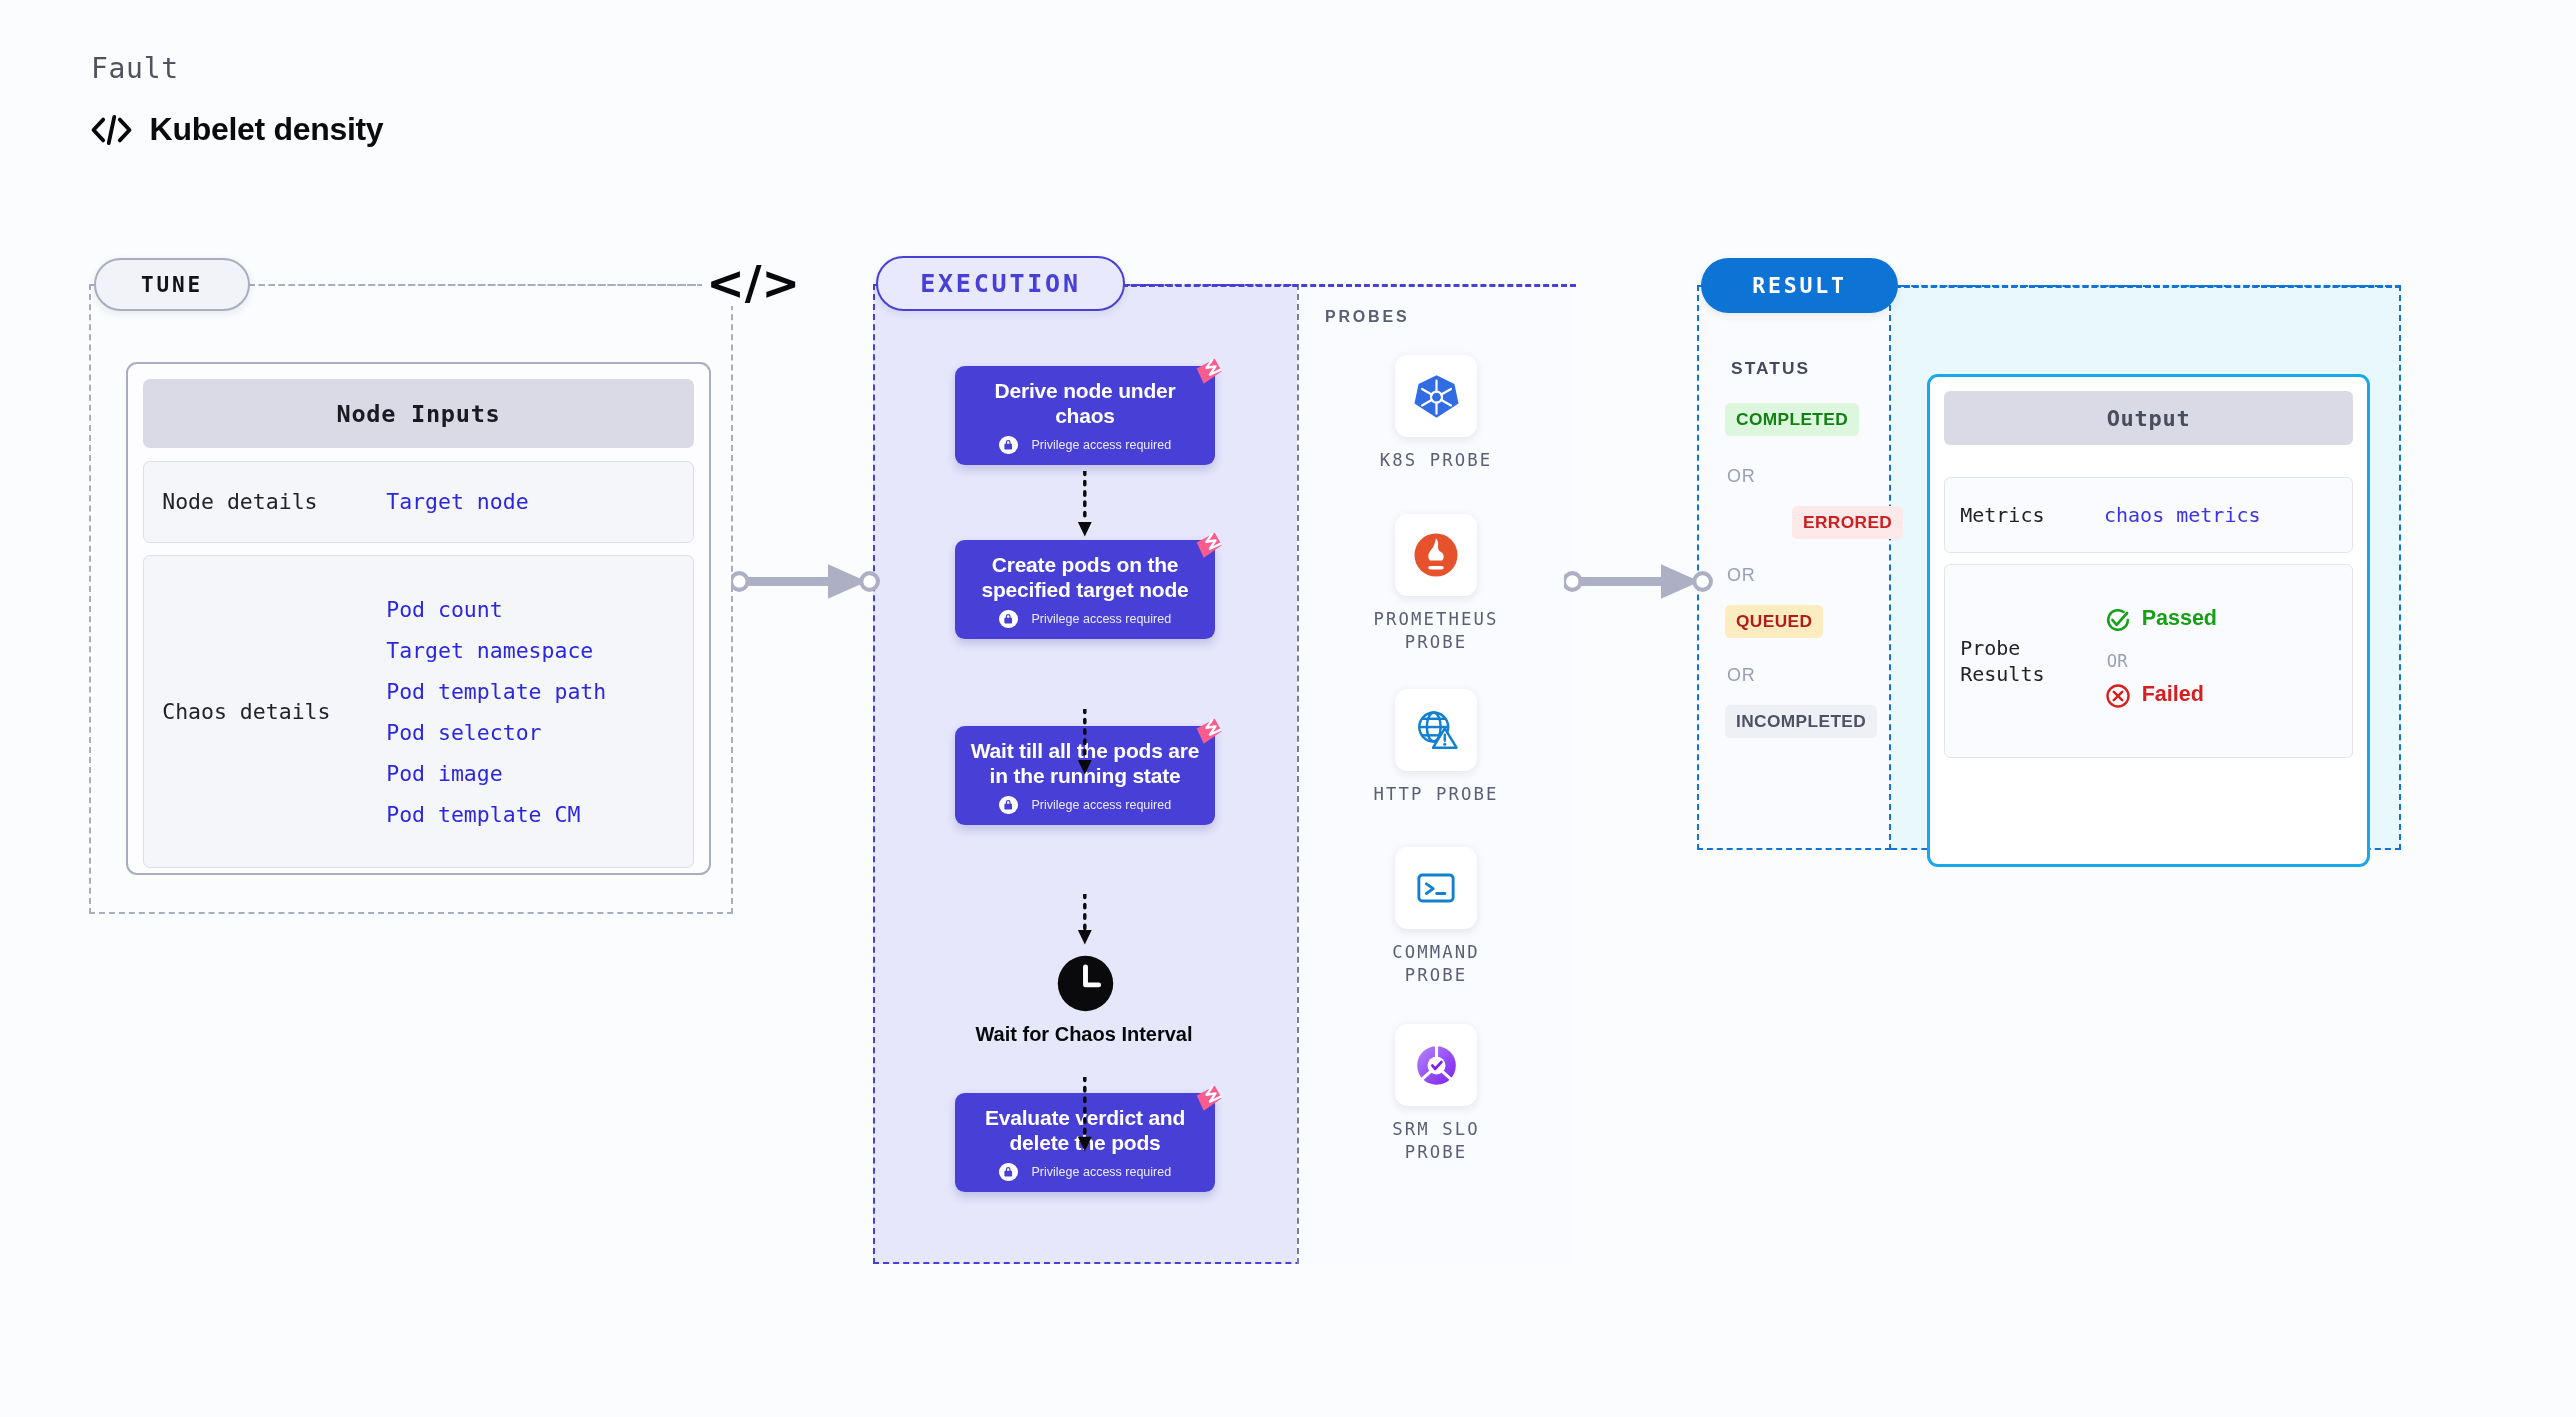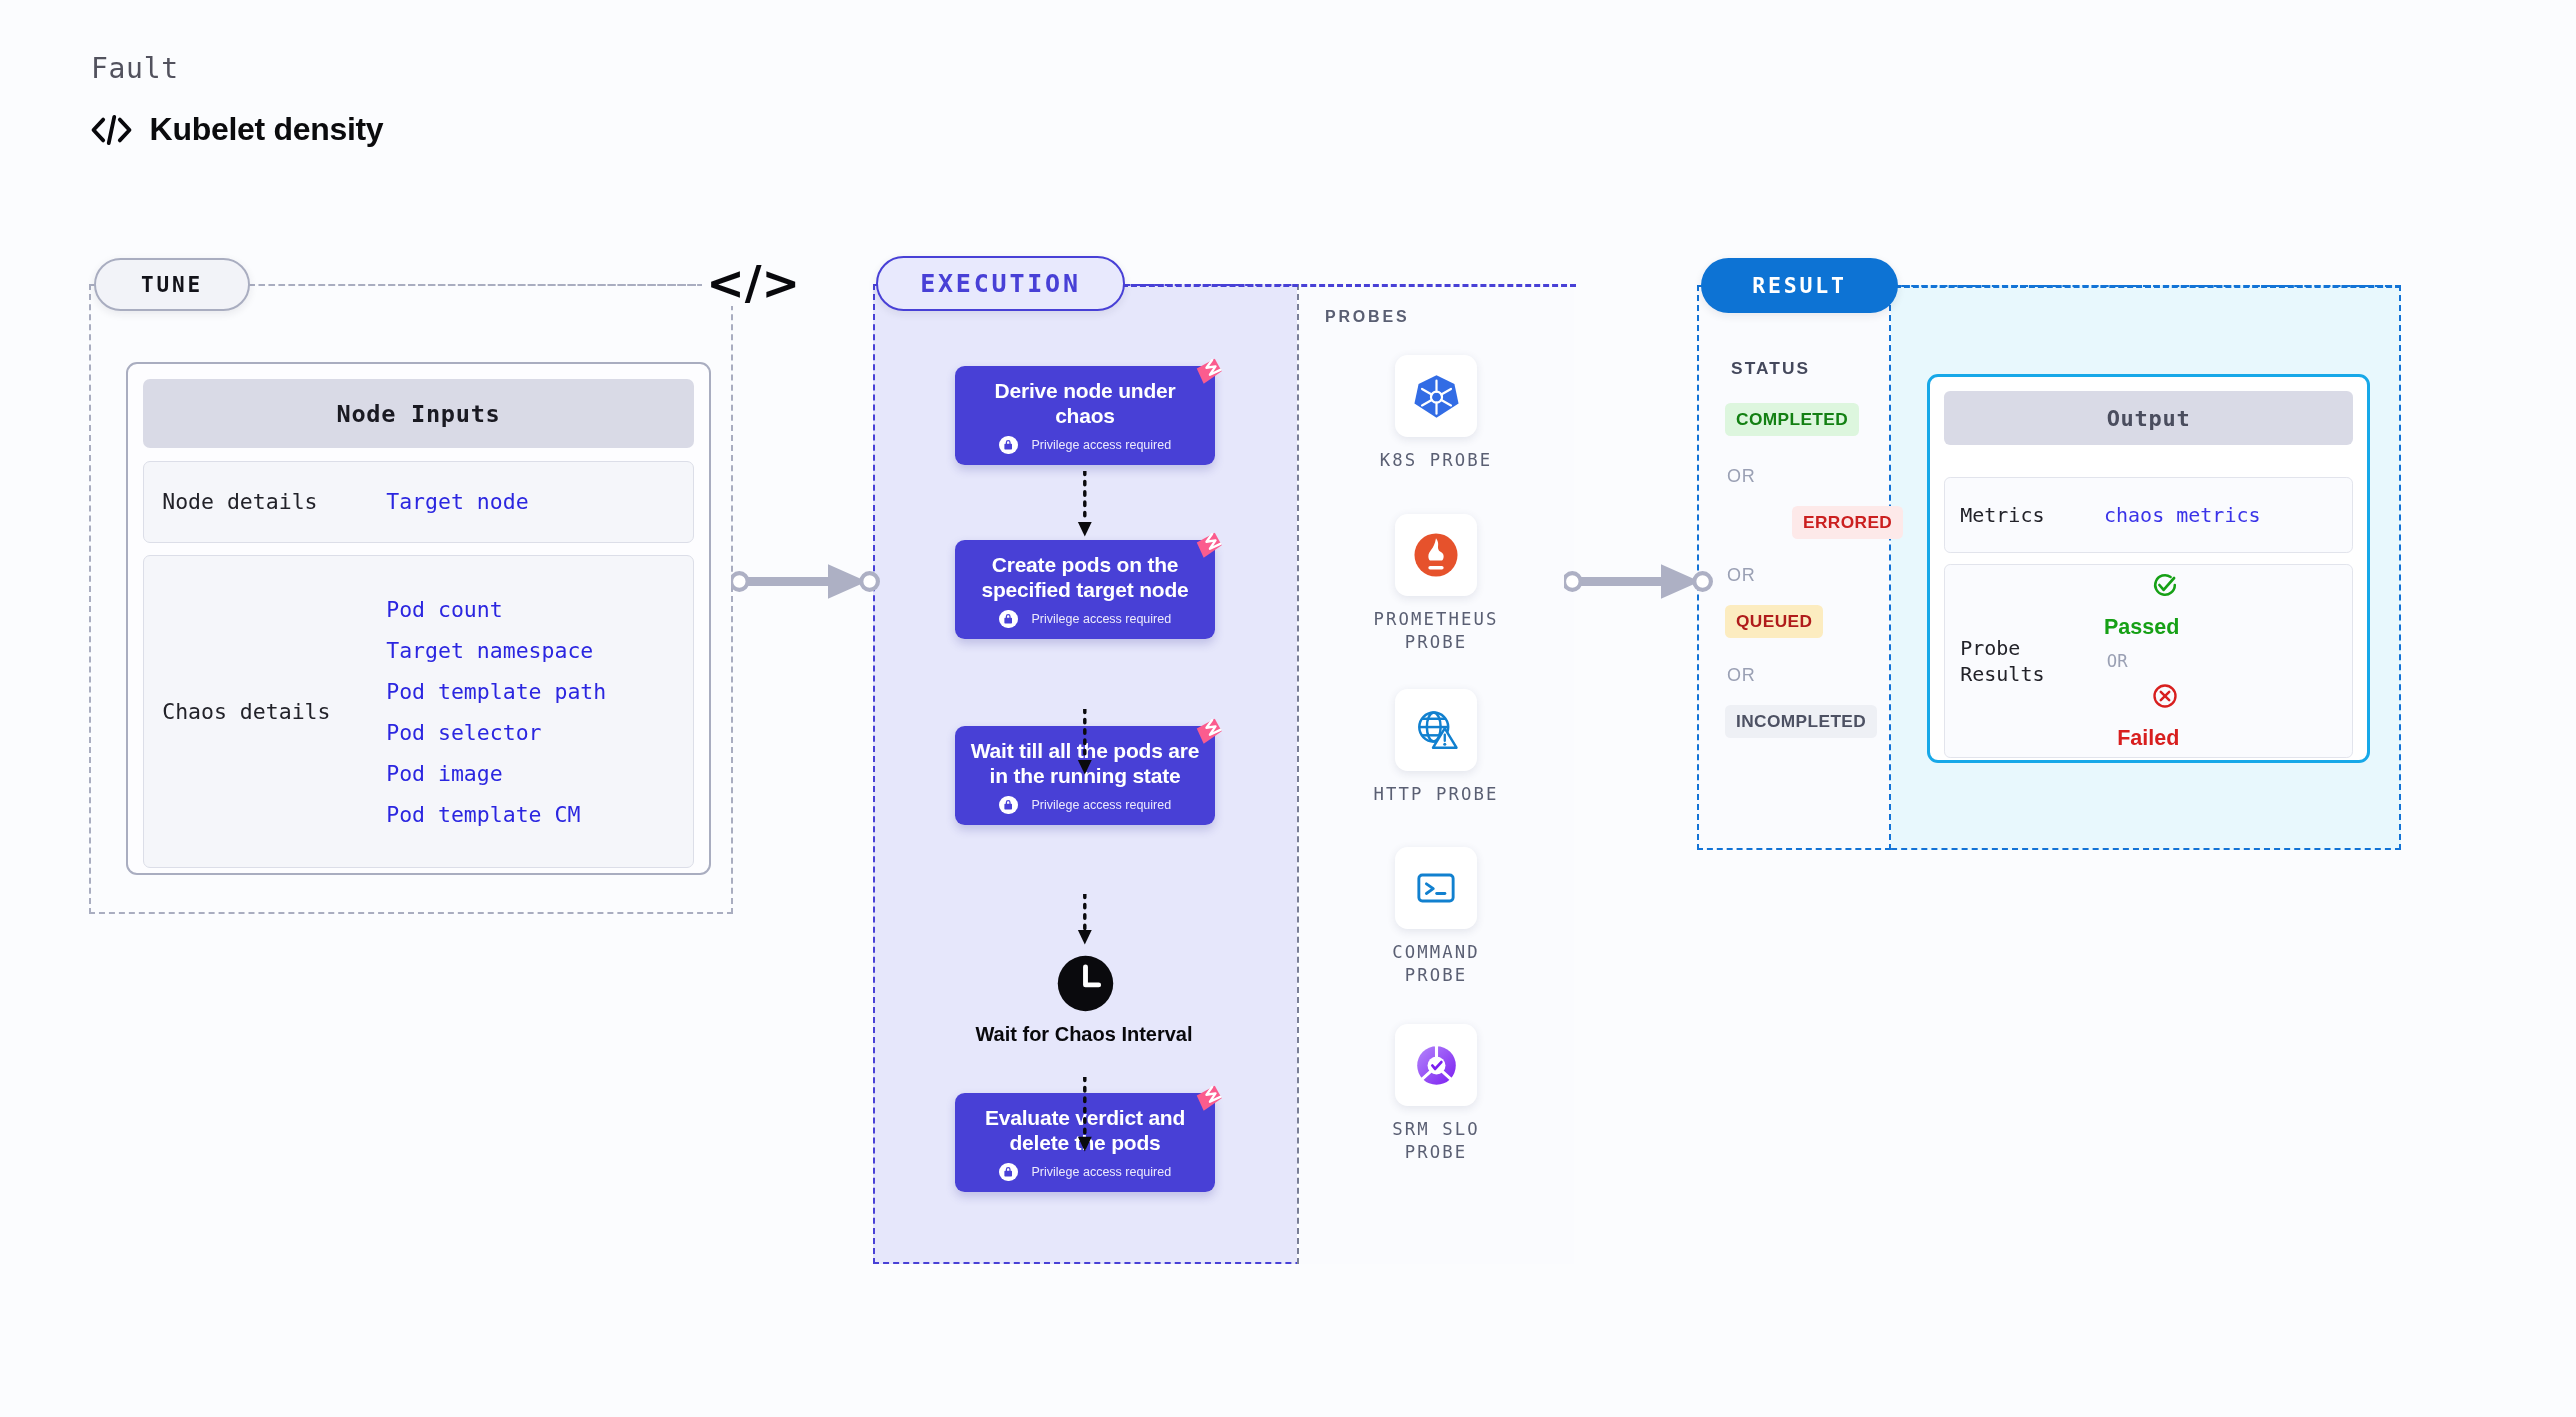--- a/index.html
+++ b/index.html
@@ -140,42 +140,42 @@
     font-size: 17.3px; font-weight: 700; letter-spacing: 0.4px;
   }
   .chip-completed { background: #ddf6de; color: #138013; }
   .chip-errored   { background: #fde9e9; color: #cb2020; }
   .chip-queued    { background: #fcecc0; color: #b01b1b; }
   .chip-incomplete{ background: #eef0f5; color: #4d5163; }
   .or-txt { position: absolute; font-size: 18px; color: #9aa0b4; letter-spacing: 0.7px; }
 
   
   .out-card {
-    position: absolute; left: 1927px; top: 374px; width: 443px; height: 389px;
+    position: absolute; left: 1927px; top: 374px; width: 443px; height: 493px;
     background: #ffffff; border: 3.5px solid #17a8e8; border-radius: 11px; padding: 14px;
   }
   .out-title {
     height: 54px; background: #d9dae6; border-radius: 6.2px;
     display:flex; align-items:center; justify-content:center;
     font-family: "DejaVu Sans Mono", monospace; font-weight: 700;
     font-size: 22px; color: #4a4d5e; letter-spacing: 0.7px;
   }
   .out-row {
     margin-top: 11px; background: #fafbfe; border: 1.4px solid #e2e4ec;
     border-radius: 6.2px; display: flex; align-items: center;
     font-family: "DejaVu Sans Mono", monospace;
   }
   .out-row-metrics { height: 76px; margin-top: 32px; }
   .out-row-probe { height: 194px; }
   .out-key { width: 159px; padding-left: 15.2px; font-size: 20px; color: #222229;
     white-space: pre-line; line-height: 1.3; flex: none; }
   .out-val-link { font-size: 20px; color: #3a33e8; }
   .verdicts { display: flex; flex-direction: column; gap: 11px; }
-  .verdict { display: flex; align-items: flex-end; gap: 9.7px; font-size: 21.5px; font-weight: 700;
-    font-family: "Liberation Sans", sans-serif; flex-direction: column; }
+  .verdict { display: flex; align-items: flex-start; gap: 9.7px; font-size: 21.5px; font-weight: 700;
+    font-family: "Liberation Sans", sans-serif; }
   .verdict.pass { color: #16a016; }
   .verdict.fail { color: #d81f1f; }
   .verdict-or { font-size: 17.3px; color: #9aa0b4; font-family: "DejaVu Sans Mono", monospace;
     font-weight: 400; padding-left: 2.8px; }
 </style>
 </head>
 <body>
 
 <div class="page">
 

